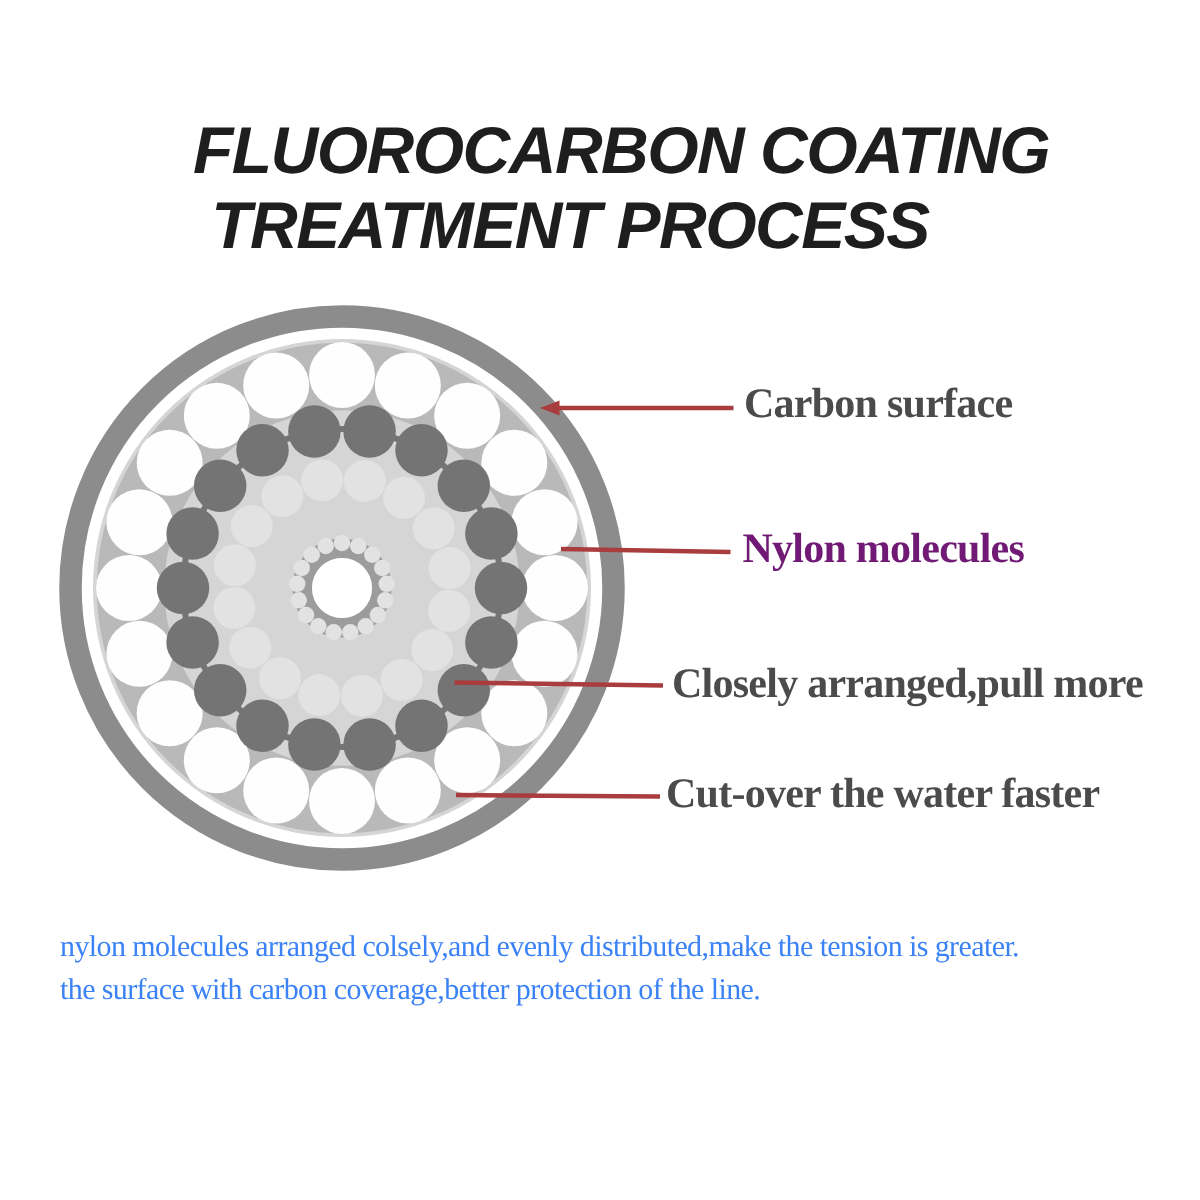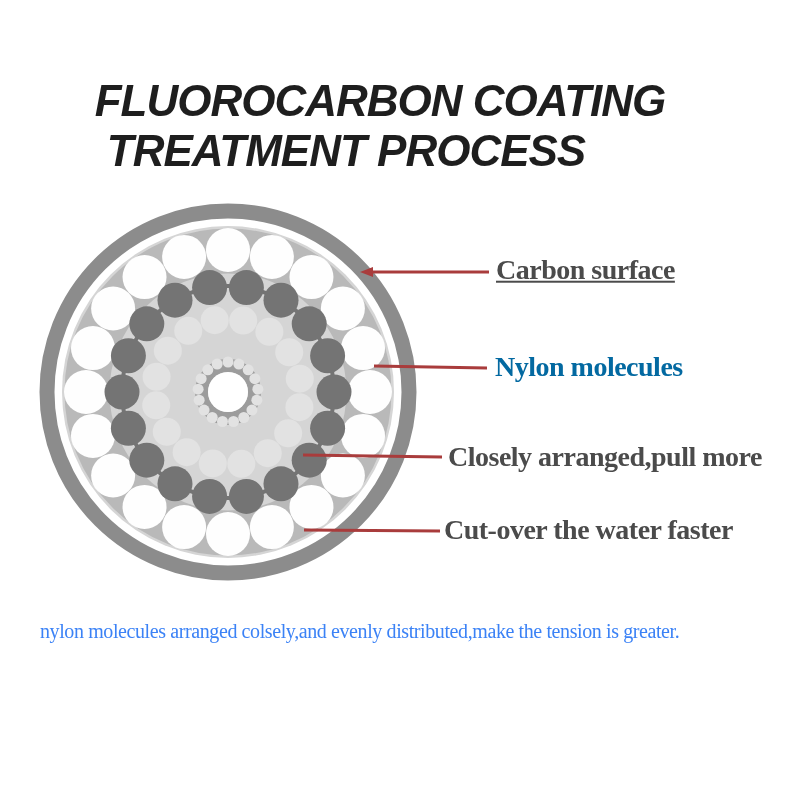--- a/index.html
+++ b/index.html
@@ -17,20 +17,21 @@
     position:absolute;
     top:76px;left:0;width:760px;
     text-align:center;
     color:#1e1e1e;
     font-weight:bold;
     font-style:italic;
     font-size:44px;
     line-height:50px;
     letter-spacing:-1px;
     white-space:nowrap;
+    padding-left:34px;
   }
   .title .t2{position:relative;left:-34px;}
 
   
   #diagram{position:absolute;left:0;top:0;width:800px;height:800px;}
 
   
   .callout{
     position:absolute;
     transform:translateY(-54%);
@@ -143,22 +144,23 @@
       <circle cx="207.78913069060326" cy="369.8297324833802" r="5.5" fill="#e2e2e2"></circle>
       <circle cx="217.1627500143854" cy="364.0258331178693" r="5.5" fill="#e2e2e2"></circle>
       <circle cx="228" cy="392" r="20" fill="#ffffff"></circle>
       <line x1="371" y1="272" x2="489" y2="272" stroke="#a93c3c" stroke-width="3"></line>
       <polygon points="360,272 373,267 373,277" fill="#a93c3c"></polygon>
       <line x1="374" y1="366" x2="487" y2="368" stroke="#a93c3c" stroke-width="3"></line>
       <line x1="303" y1="455" x2="442" y2="457" stroke="#a93c3c" stroke-width="3"></line>
       <line x1="304" y1="530" x2="440" y2="531" stroke="#a93c3c" stroke-width="3"></line>
     </svg>
 
-  <div class="callout" id="callout-0" style="left: 496px; top: 271px; color: rgb(75, 75, 75); text-decoration: underline;">Carbon surface</div>
-  <div class="callout" id="callout-1" style="left: 495px; top: 368px; color: #0369a1;">Nylon molecules</div>
+  <div class="callout" id="callout-0" style="left: 496px; top: 271px; color: rgb(75, 75, 75);">Carbon surface</div>
+  <div class="callout" id="callout-1" style="left: 495px; top: 368px; color: #701a75;">Nylon molecules</div>
   <div class="callout" id="callout-2" style="left: 448px; top: 458px; color: rgb(75, 75, 75);">Closely arranged,pull more</div>
   <div class="callout" id="callout-3" style="left: 444px; top: 531px; color: rgb(75, 75, 75);">Cut-over the water faster</div>
 
   <footer class="footnotes">
     <p>nylon molecules arranged colsely,and evenly distributed,make the tension is greater.</p>
+    <p>the surface with carbon coverage,better protection of the line.</p>
   </footer>
 
 </div>
 
 </body></html>

